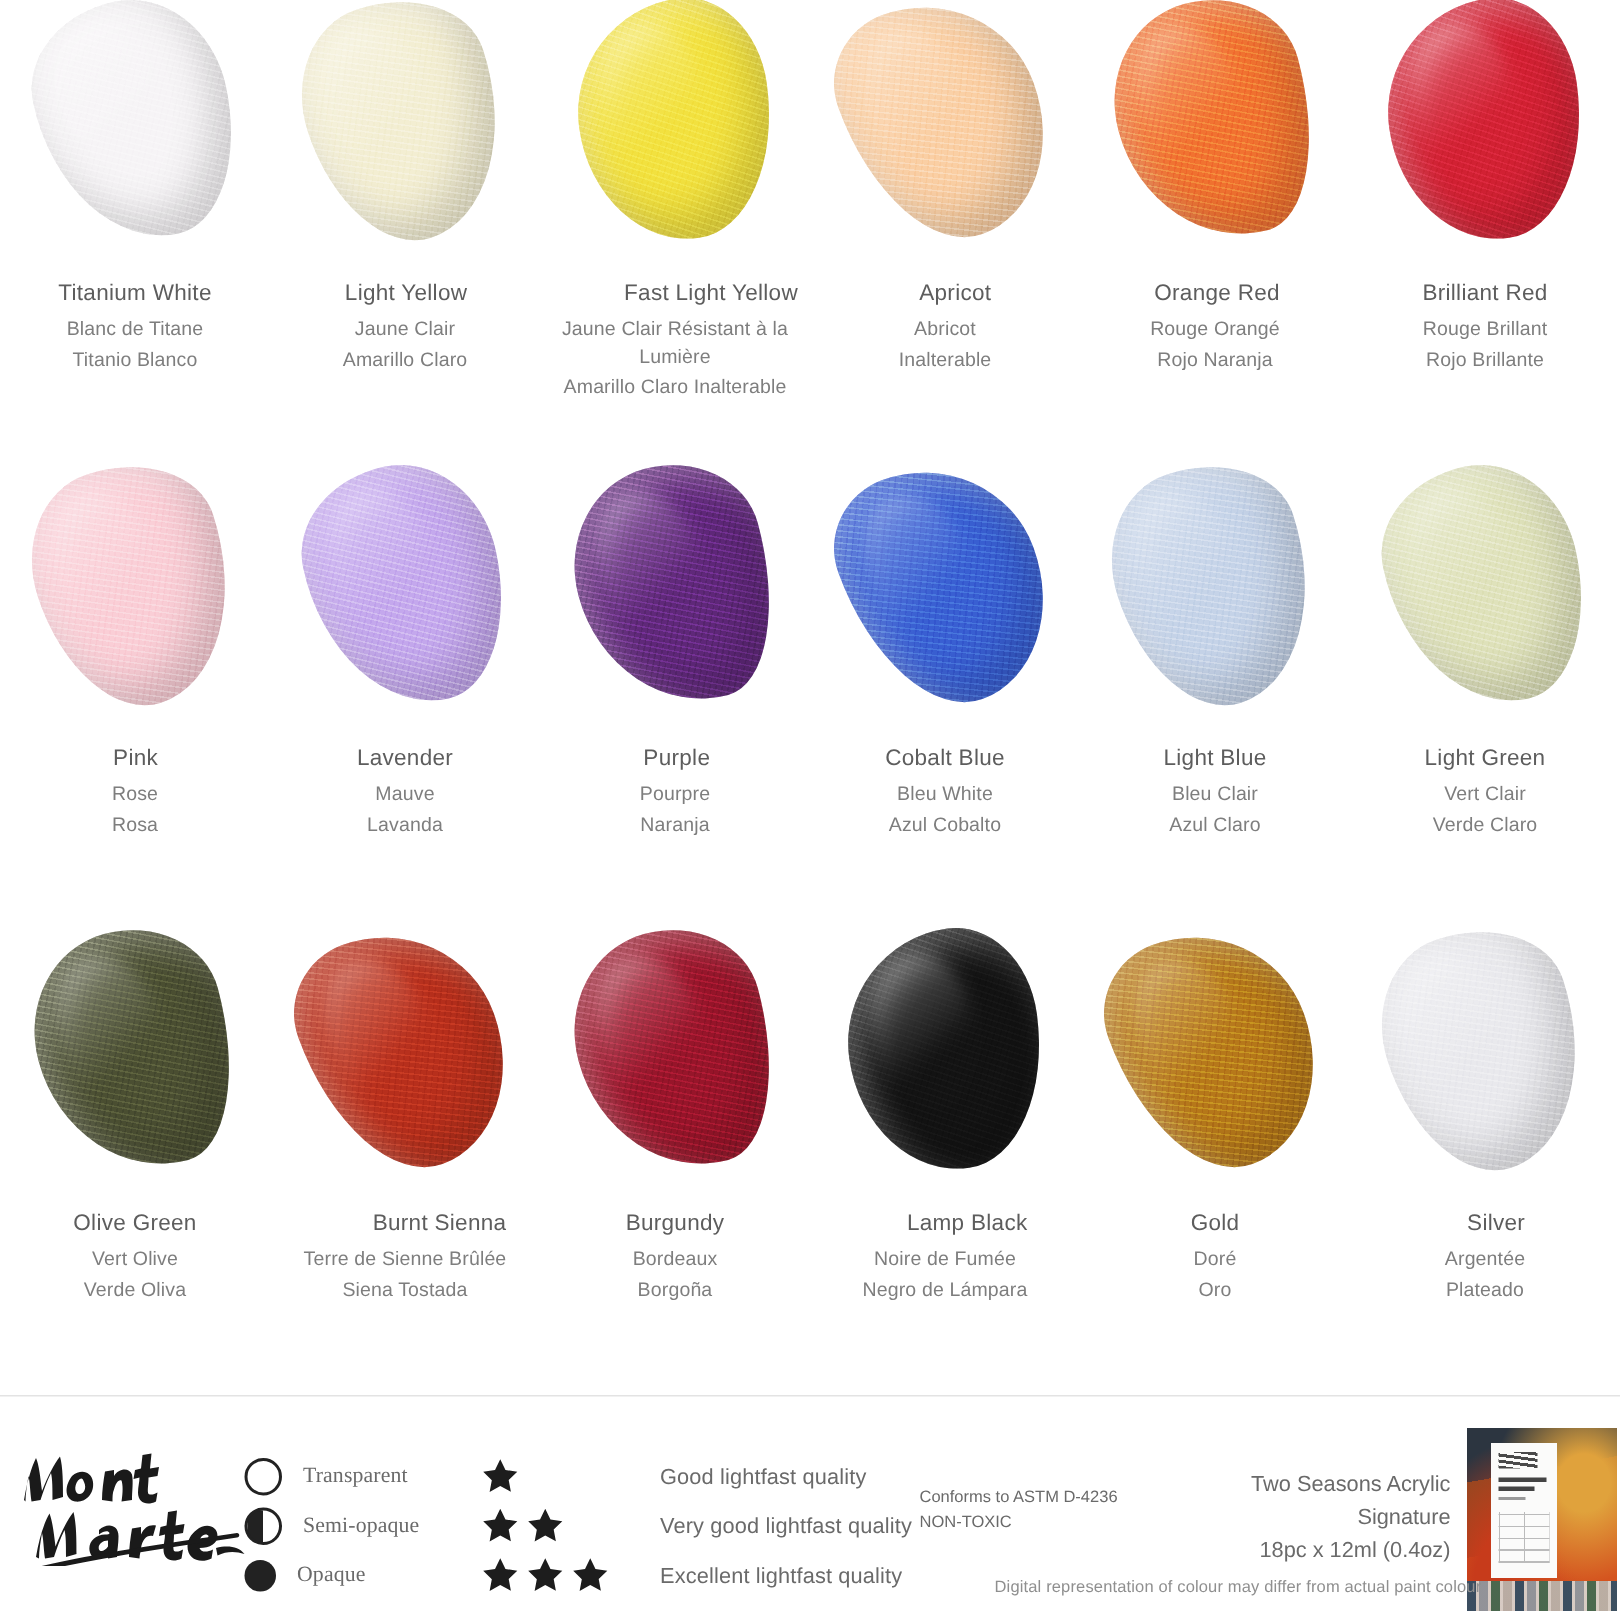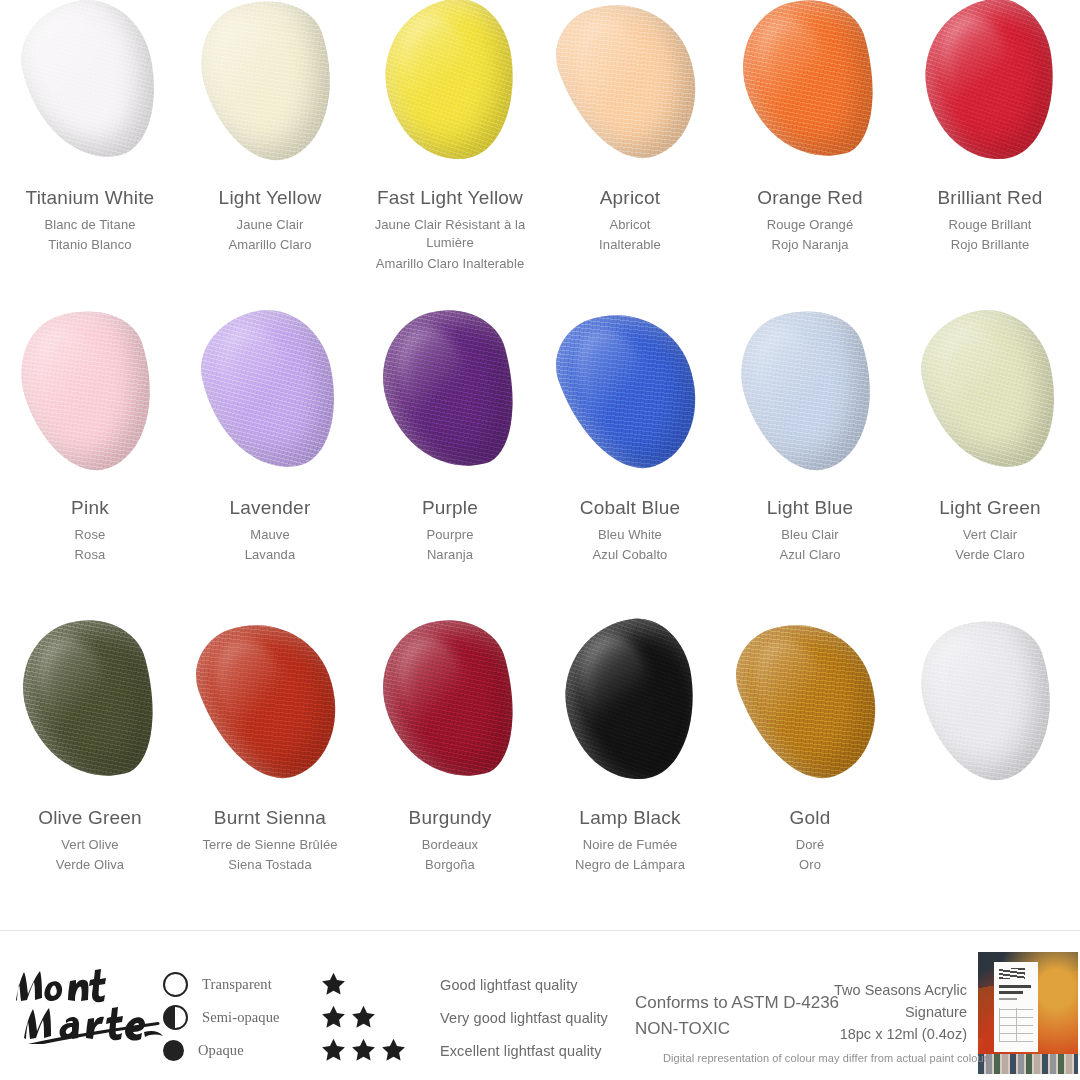--- a/index.html
+++ b/index.html
@@ -57,21 +57,21 @@
   
   .s1 .blob{border-radius:52% 48% 40% 60% / 34% 44% 56% 66%;transform:rotate(-12deg);}
   .s2 .blob{border-radius:44% 56% 56% 44% / 42% 32% 68% 58%;transform:rotate(-18deg);}
   .s3 .blob{border-radius:60% 40% 46% 54% / 48% 40% 60% 52%;transform:rotate(-8deg);}
   .s4 .blob{border-radius:38% 62% 52% 48% / 30% 48% 52% 70%;transform:rotate(-20deg);}
   .s5 .blob{border-radius:50% 50% 38% 62% / 44% 34% 66% 56%;transform:rotate(-15deg);}
 
   .names{
     text-align:center;line-height:1.42;padding:0 8px;
   }
-  .name-en{font-size:19px;color:#5d5d5d;letter-spacing:.2px;margin-bottom:4px;font-weight:400;}
+  .name-en{font-size:15px;color:#5d5d5d;letter-spacing:.2px;margin-bottom:4px;font-weight:400;text-align:right;}
   .name-fr,.name-es{font-size:13px;color:#7e7e7e;letter-spacing:.1px;}
   .name-fr{margin-bottom:2px;}
 
   
   .footer{
     position:absolute;left:0;top:930px;width:1080px;height:150px;
   }
   .rule{
     position:absolute;left:0;top:0;width:1080px;height:1px;background:#e3e3e3;
   }
@@ -87,21 +87,21 @@
   .lrow{display:flex;align-items:center;height:33px;}
   .lrow .lbl{font-size:14.5px;color:#6a6a6a;margin-left:14px;letter-spacing:.1px;white-space:nowrap;}
   .stars-lbl{margin-left:0 !important;}
   .op-ico{width:21px;height:21px;border-radius:50%;flex:0 0 21px;position:relative;}
   .op-transparent{border:2.6px solid #222;background:#fff;}
   .op-semi{border:2.6px solid #222;background:linear-gradient(90deg,#222 0 50%,#fff 50% 100%);}
   .op-opaque{background:#222;}
   .star-group{width:120px;flex:0 0 120px;display:flex;gap:3px;}
   .star{width:27px;height:27px;color:#1d1d1d;}
   .conform{
-    position:absolute;left:635px;top:60px;font-size:17px;line-height:1.55;color:#6a6a6a;
+    position:absolute;left:613px;top:60px;font-size:11px;line-height:1.55;color:#6a6a6a;
   }
   .product{
     position:absolute;left:822px;top:50px;width:145px;text-align:right;
     font-size:14.5px;line-height:1.5;color:#6a6a6a;
   }
   .disclaimer{
     position:absolute;left:663px;top:1052px;font-size:11px;color:#8f8f8f;letter-spacing:.1px;
   }
   
   .boxthumb{
@@ -346,20 +346,25 @@
           <div class="name-fr">Doré</div>
           <div class="name-es">Oro</div>
         </div>
       </div>
       <div class="cell">
         <div class="swatch-wrap">
           <div class="swatch s2">
             <div class="blob" style="background: rgb(233, 233, 237);"></div>
           </div>
         </div>
+        <div class="names">
+          <div class="name-en">Silver</div>
+          <div class="name-fr">Argentée</div>
+          <div class="name-es">Plateado</div>
+        </div>
       </div>
     </div>
 
   <div class="footer">
     <div class="rule"></div>
 
     <div class="logo">
       <svg viewBox="0 0 160 96" width="160" height="96" aria-hidden="true">
         <g fill="#1a1a1a">
 

